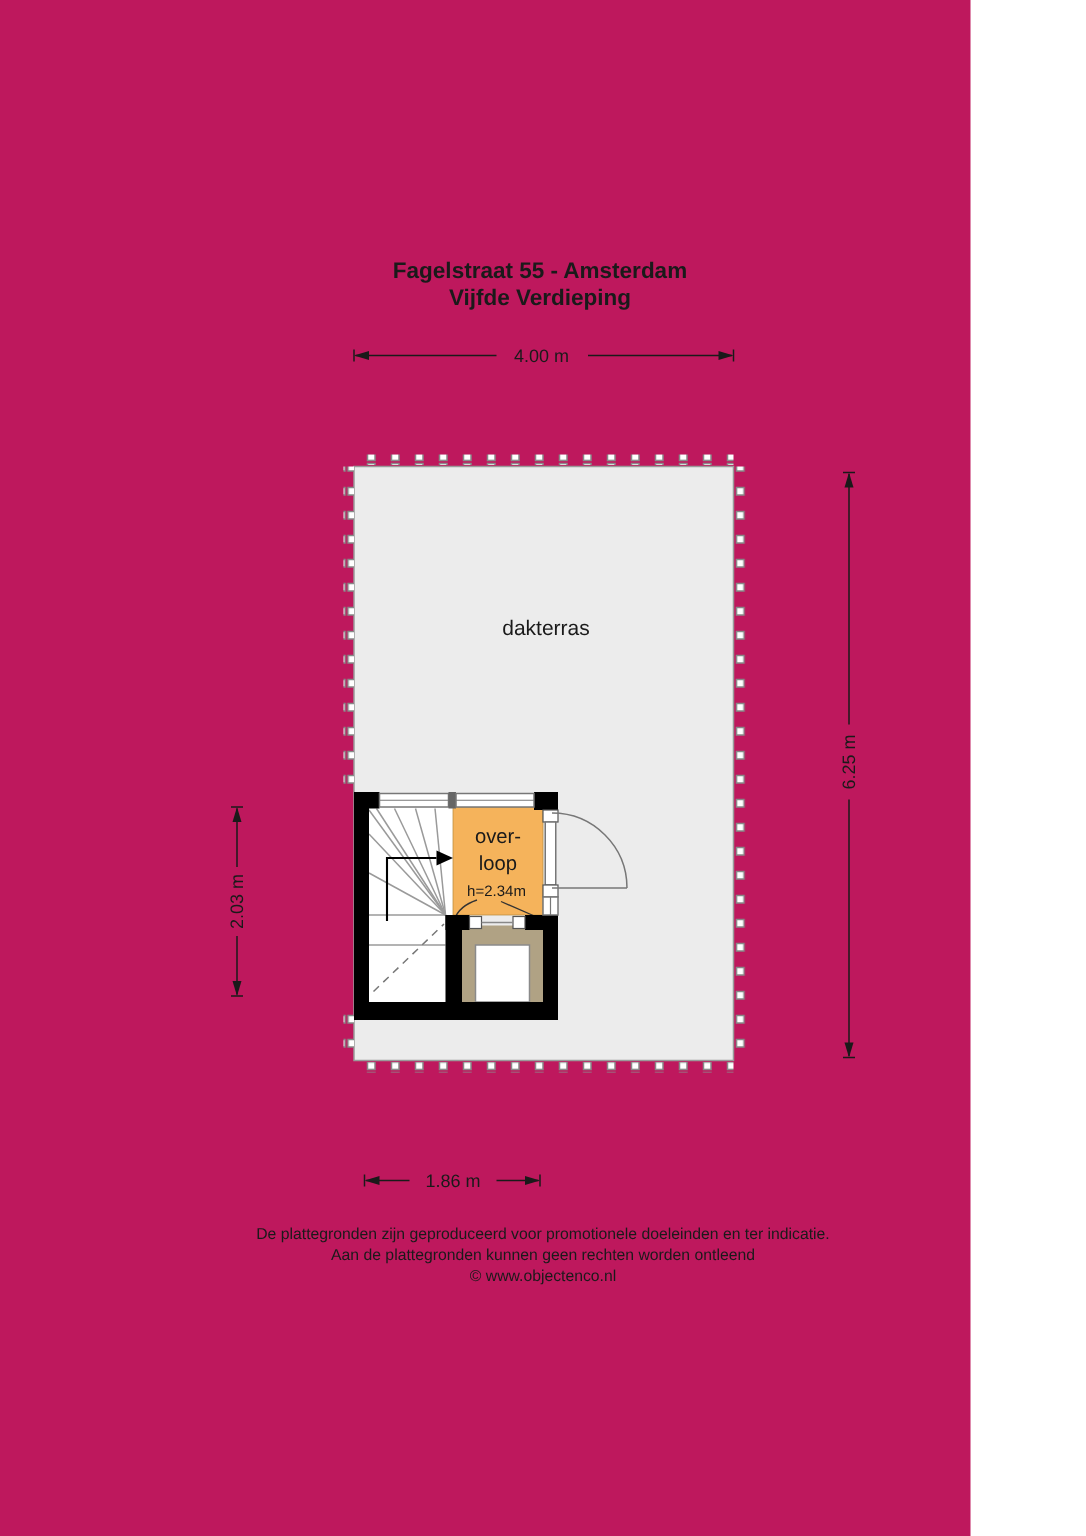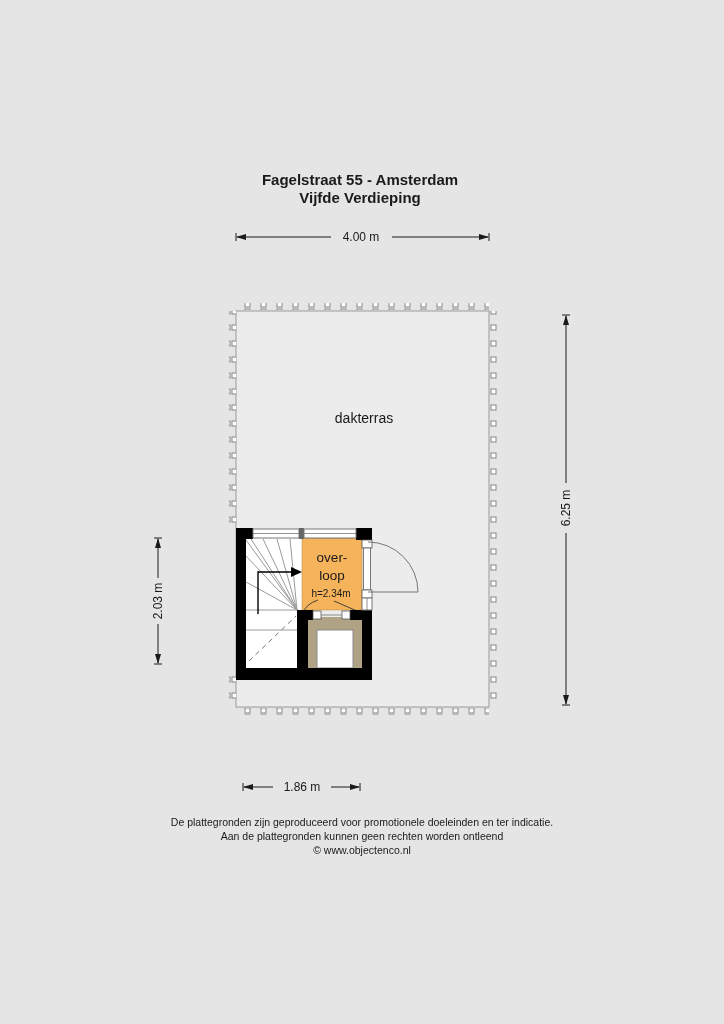--- a/index.html
+++ b/index.html
@@ -1,19 +1,19 @@
 <!DOCTYPE html>
 <html><head>
 <meta charset="utf-8">
 <style>
   html,body{margin:0;padding:0;background:#ffffff;}
   .page{
     position:relative;
-    width:724px;height:1024px;
-    background:#e5e5e5;
+    width:647px;height:1024px;
+    background:#be185d;
     font-family:"Liberation Sans", sans-serif;
     overflow:hidden;
   }
   svg text{font-family:"Liberation Sans", sans-serif;}
   .title-text{font-size:15px;font-weight:bold;}
   .room-label{font-size:14px;}
   .room-label-sm{font-size:13.5px;}
   .height-note{font-size:10px;}
   .dim-label{font-size:12px;}
   .footer-text{font-size:10.5px;}

